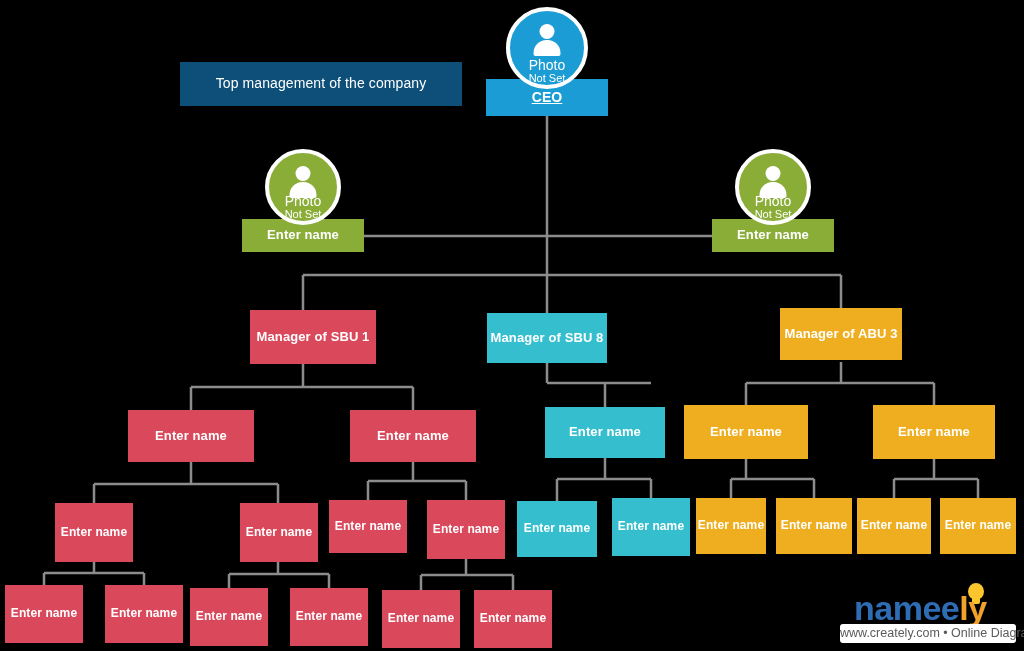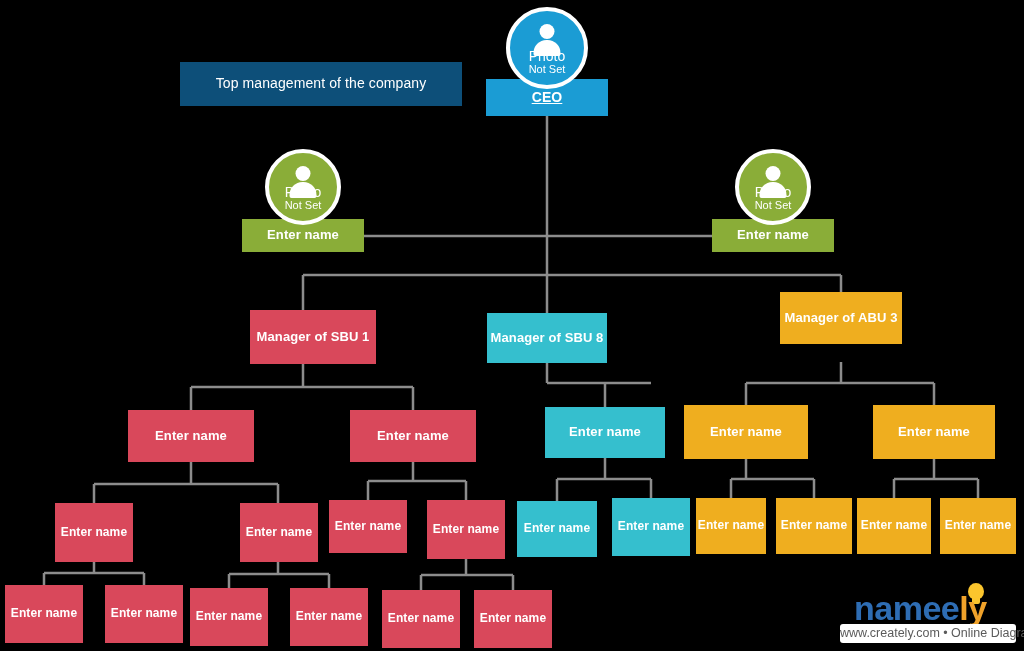--- a/index.html
+++ b/index.html
@@ -60,21 +60,20 @@
     transform:translateX(-50%);
     width:27px; height:16px;
     background:#fff;
     border-radius:13px 13px 2px 2px;
   }
   .avatar-text {
     position:relative;
     z-index:8;
     color:#fff;
     text-align:center;
-    padding-bottom:9px;
     font-size:14px;
     line-height:1.08;
   }
   .avatar-text .l2 { font-size:11px; display:block; }
   
   #watermark {
     position:absolute;
     right:8px; bottom:6px;
     width:176px; height:62px;
     z-index:20;
@@ -208,21 +207,21 @@
       </div>
       <div class="node" style="left: 712px; top: 219px; width: 122px; height: 33px; background: rgb(138, 173, 56); font-size: 13px; font-weight: bold;">
         <span>Enter name</span>
       </div>
       <div class="node" style="left: 240px; top: 310px; width: 126px; height: 54px; background: rgb(217, 72, 91); font-size: 13px; font-weight: bold; margin-left: 10px;">
         <span>Manager of SBU 1</span>
       </div>
       <div class="node" style="left: 487px; top: 313px; width: 120px; height: 50px; background: rgb(53, 191, 206); font-size: 13px; font-weight: bold;">
         <span>Manager of SBU 8</span>
       </div>
-      <div class="node" style="left: 780px; top: 292px; width: 122px; height: 52px; background: rgb(239, 174, 31); font-size: 13px; font-weight: bold;">
+      <div class="node" style="left: 780px; top: 308px; width: 122px; height: 52px; background: rgb(239, 174, 31); font-size: 13px; font-weight: bold;">
         <span>Manager of ABU 3</span>
       </div>
       <div class="node" style="left: 128px; top: 410px; width: 126px; height: 52px; background: rgb(217, 72, 91); font-size: 13px; font-weight: bold;">
         <span>Enter name</span>
       </div>
       <div class="node" style="left: 350px; top: 410px; width: 126px; height: 52px; background: rgb(217, 72, 91); font-size: 13px; font-weight: bold;">
         <span>Enter name</span>
       </div>
       <div class="node" style="left: 545px; top: 407px; width: 120px; height: 51px; background: rgb(53, 191, 206); font-size: 13px; font-weight: bold;">
         <span>Enter name</span>

